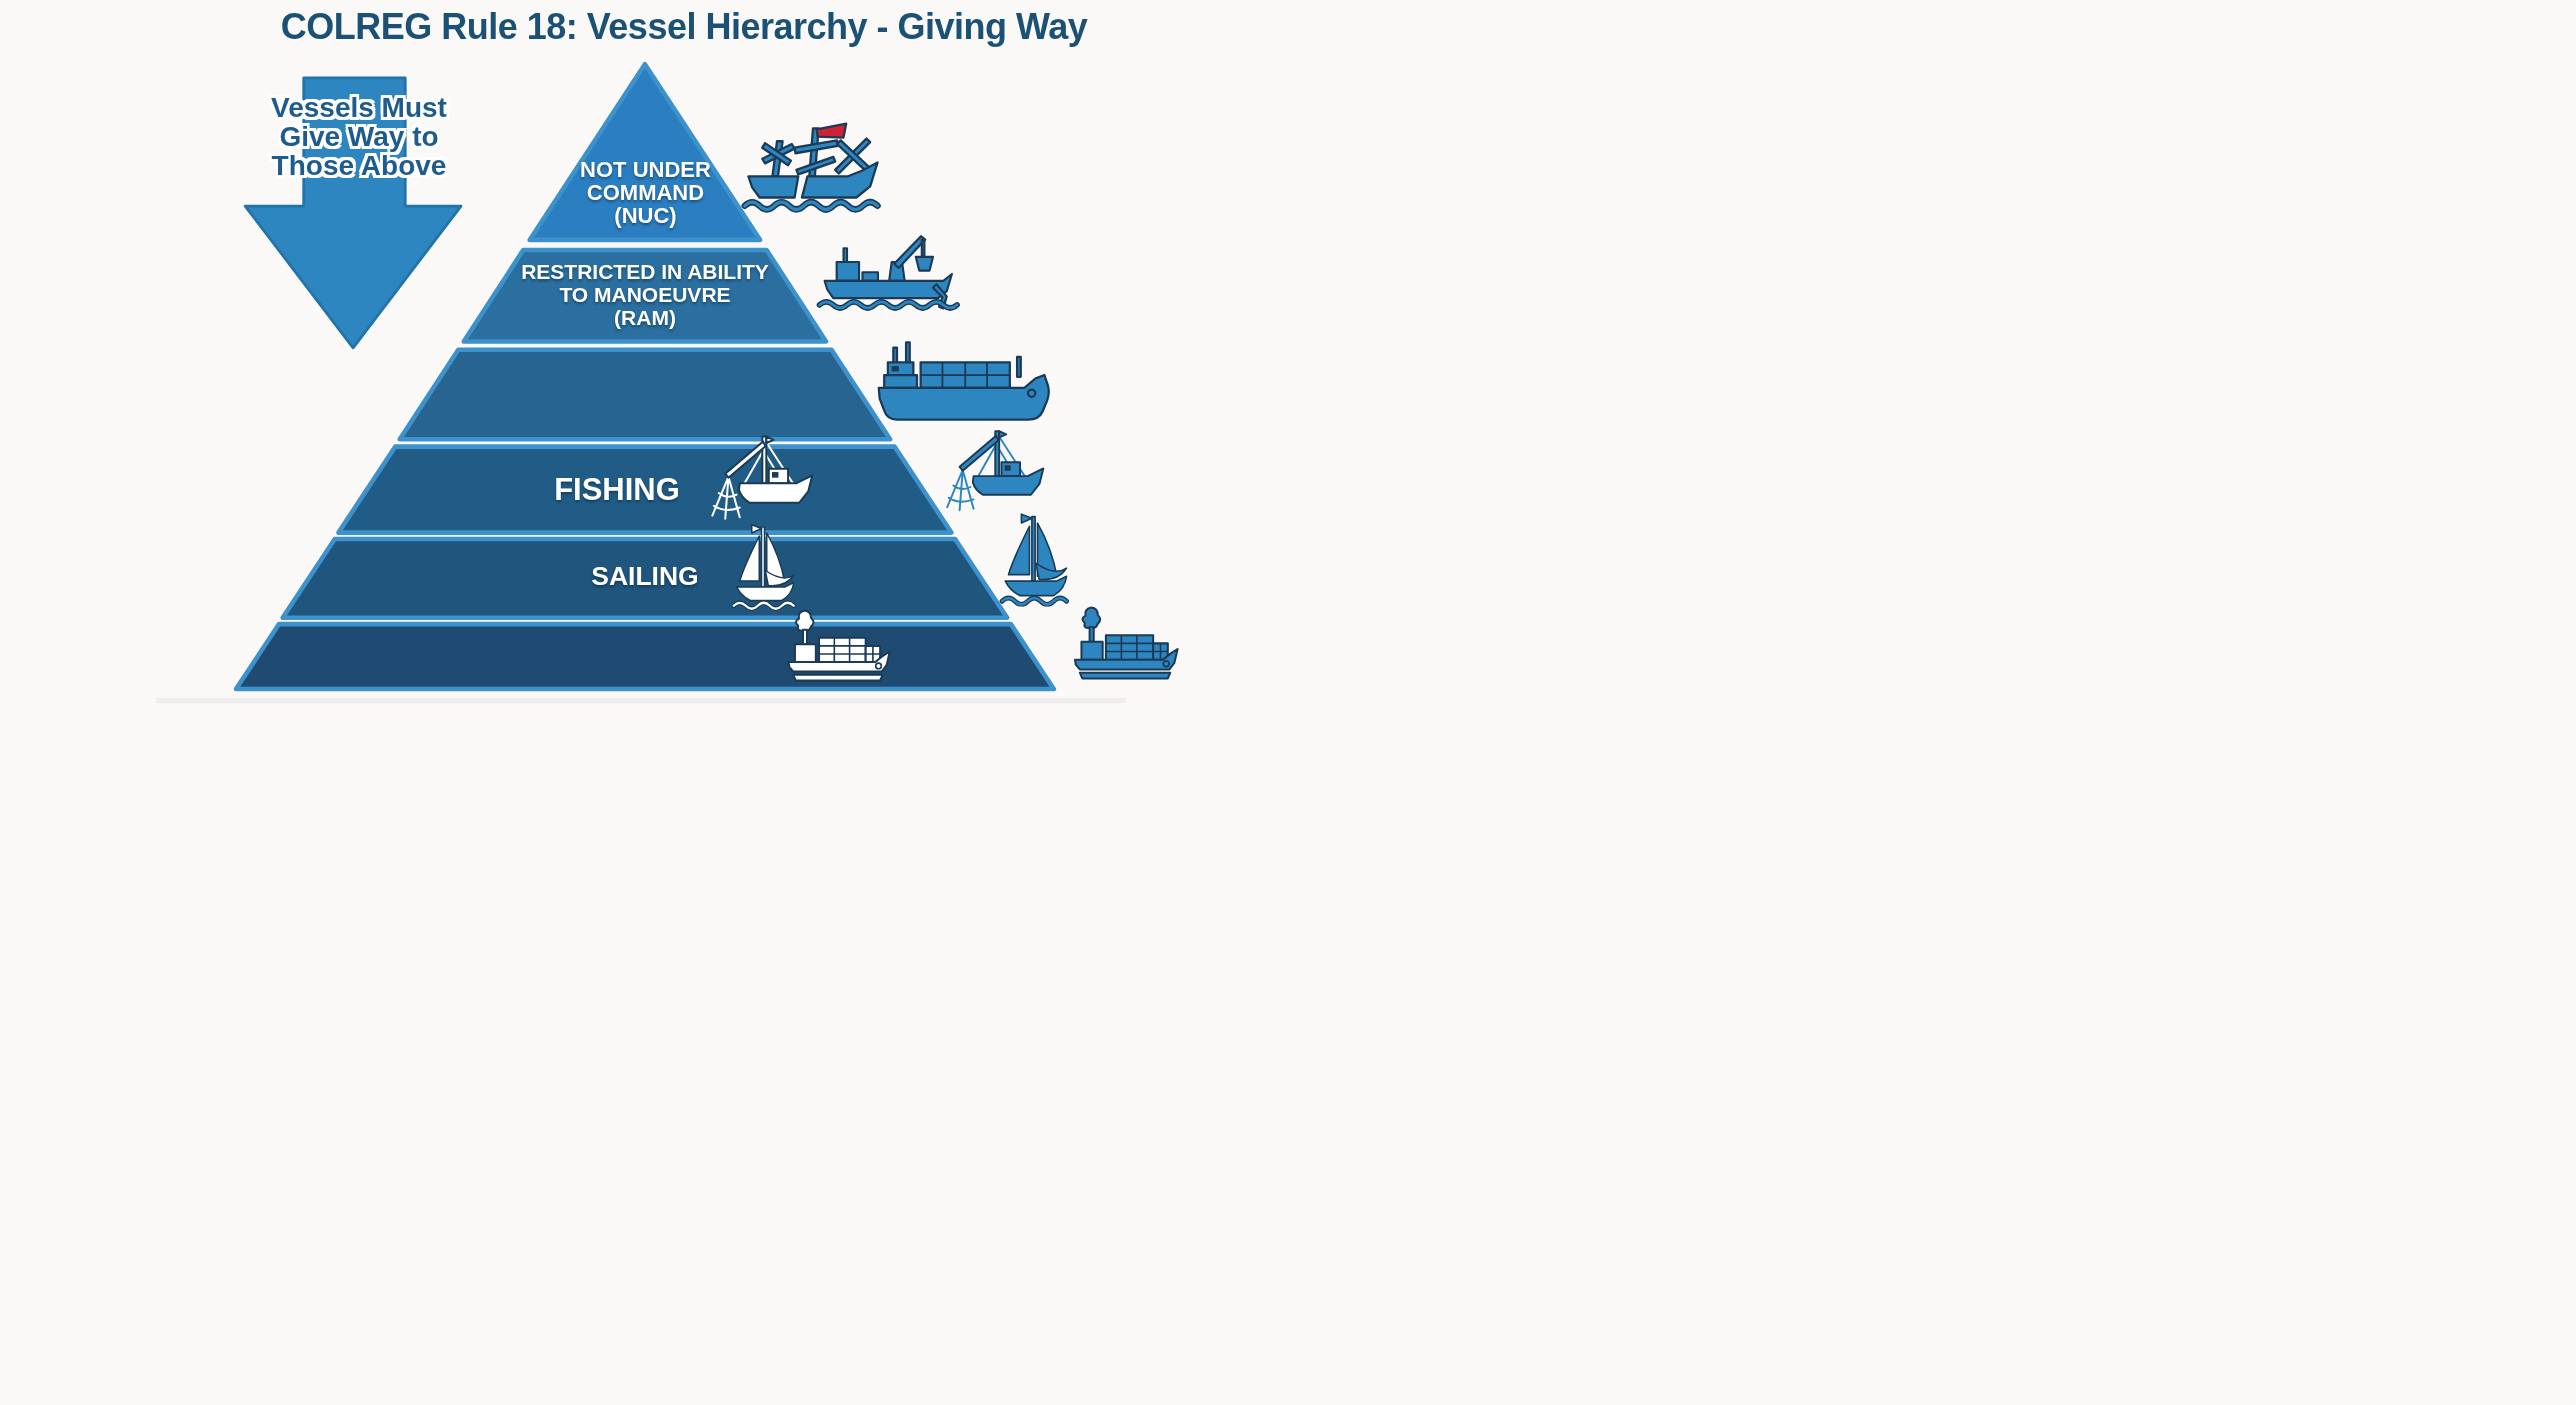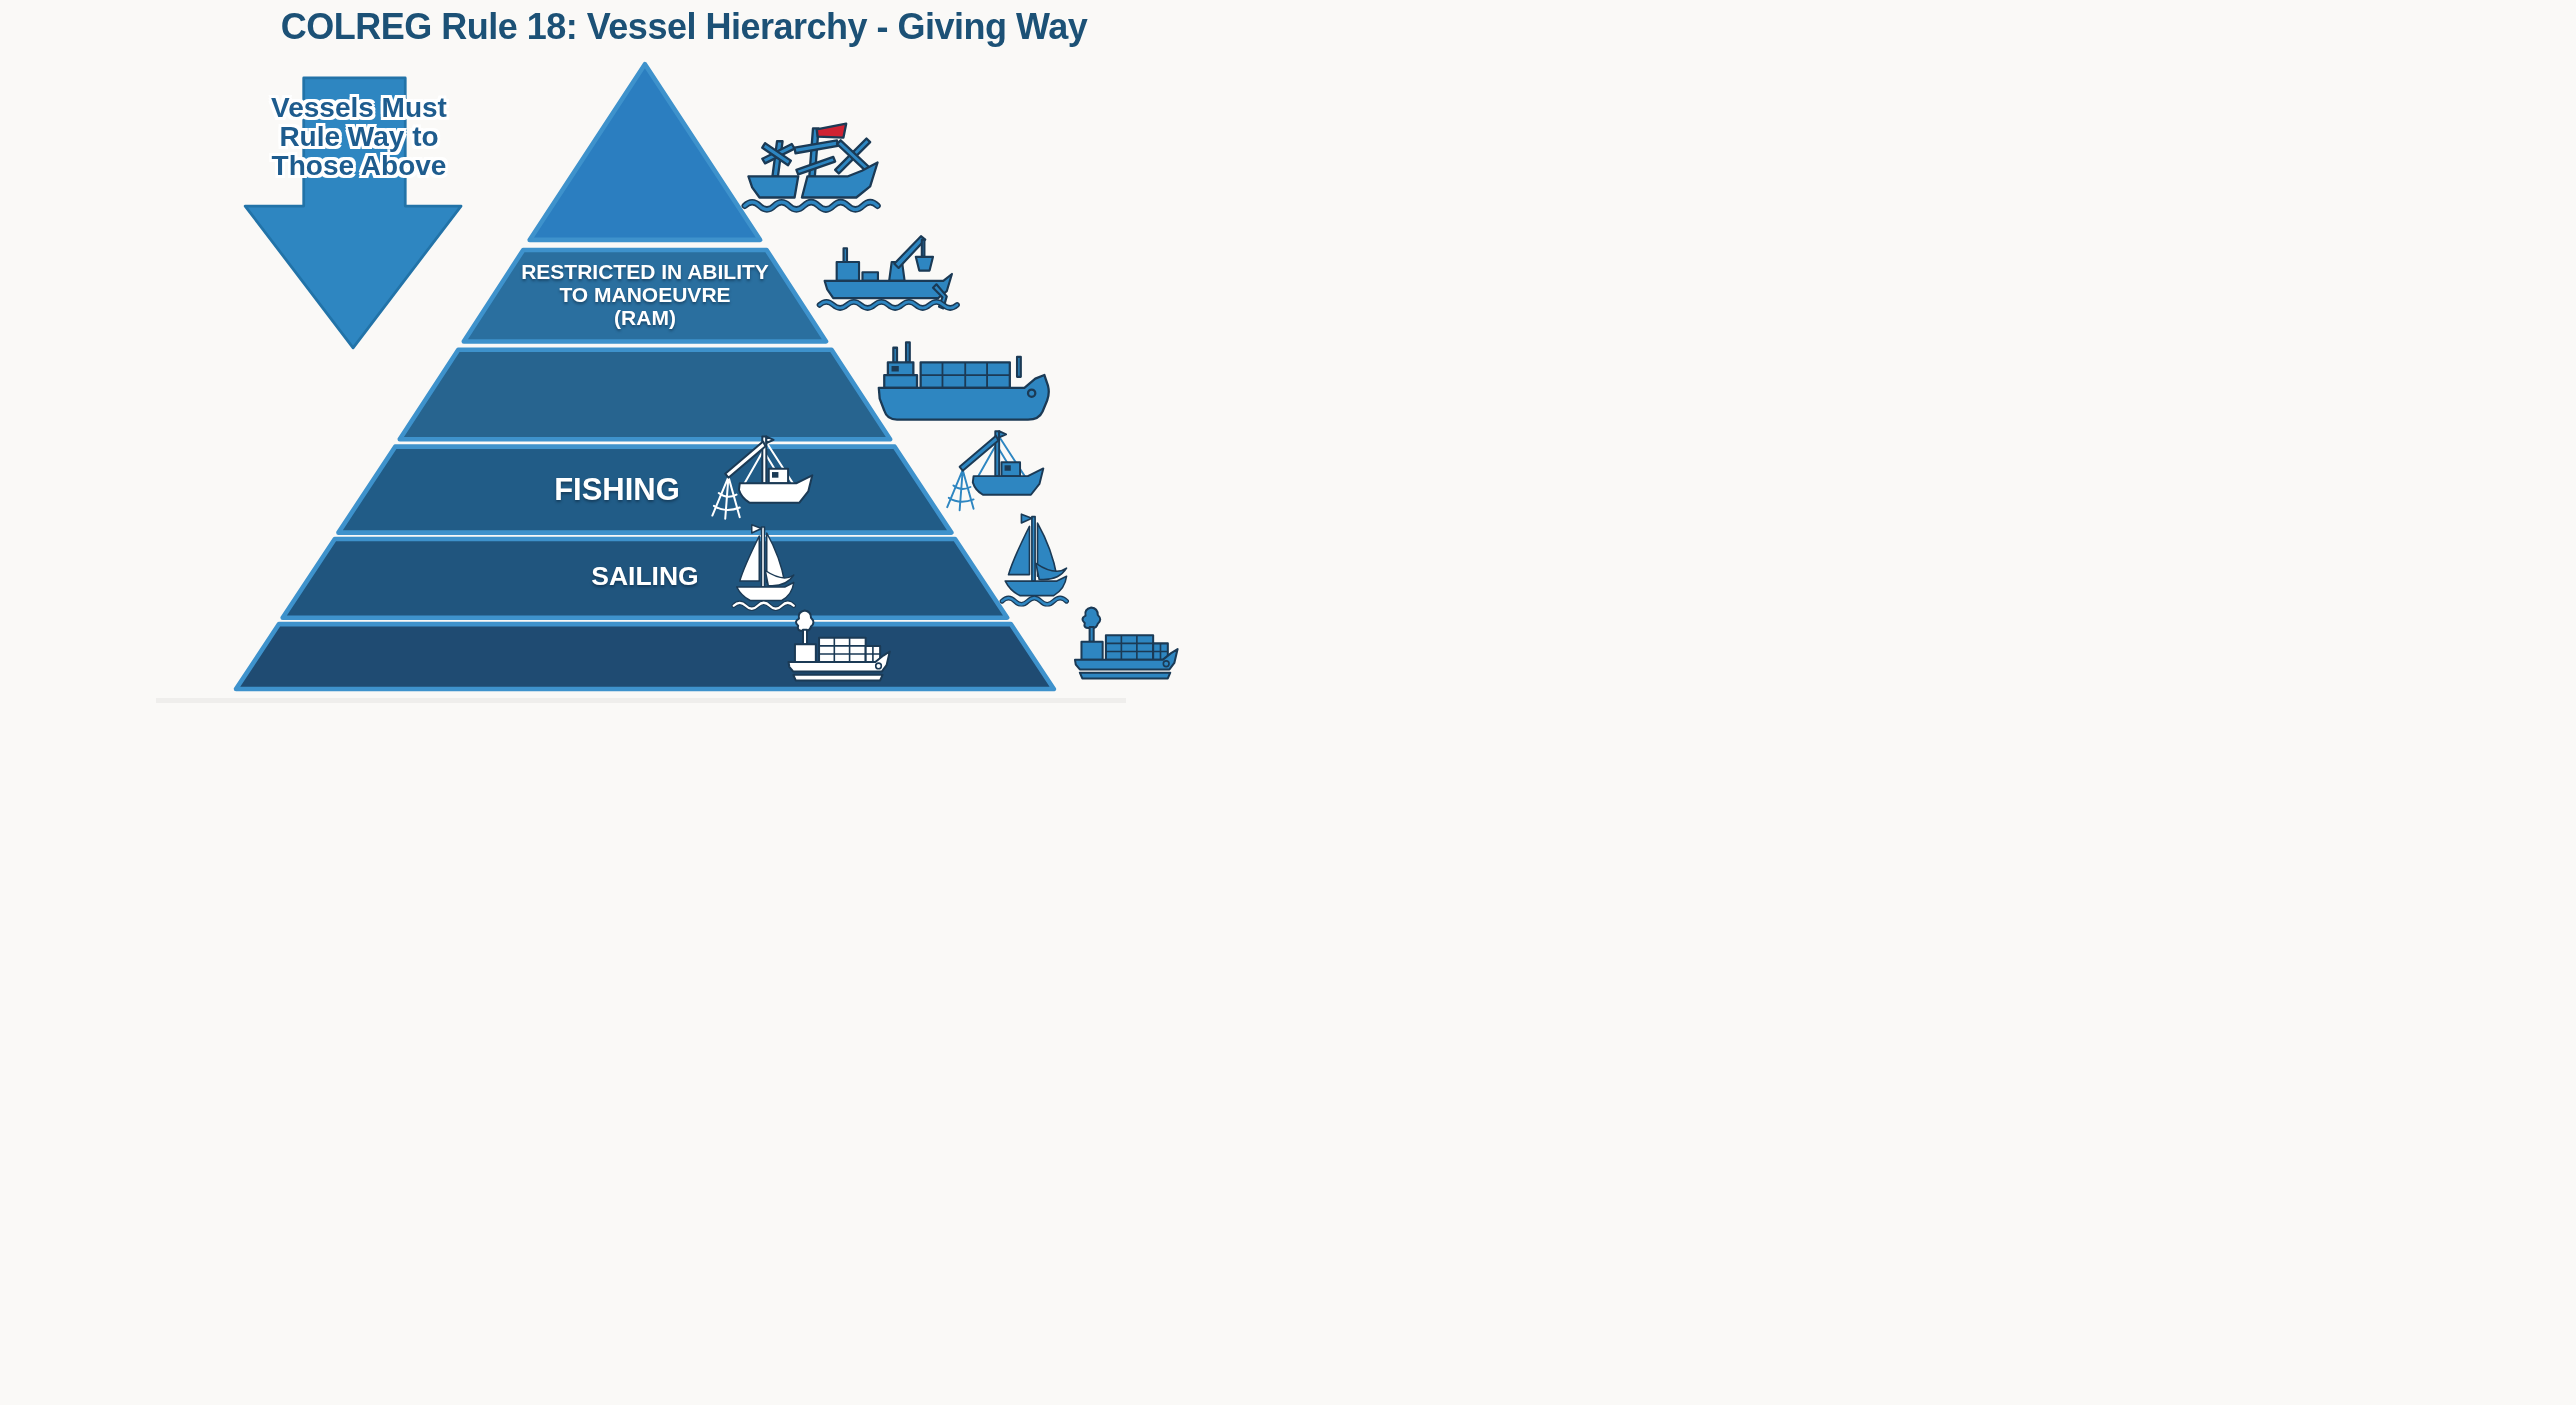--- a/index.html
+++ b/index.html
@@ -139,24 +139,29 @@
     <polygon points="501,382 909,382 973,480 437,480" stroke="#3e92cc" stroke-width="5" stroke-linejoin="round" fill="#27648f"></polygon>
     <polygon points="432,488 978,488 1040,582 370,582" stroke="#3e92cc" stroke-width="5" stroke-linejoin="round" fill="#215c87"></polygon>
     <polygon points="366,589 1044,589 1101,675 309,675" stroke="#3e92cc" stroke-width="5" stroke-linejoin="round" fill="#20557e"></polygon>
     <polygon points="305,682 1105,682 1152,753 258,753" stroke="#3e92cc" stroke-width="5" stroke-linejoin="round" fill="#1f4b72"></polygon>
   </svg>
 
   <div class="title">COLREG Rule 18: Vessel Hierarchy - Giving Way</div>
 
   <div class="arrow-label">
     <span>Vessels Must</span>
-    <span>Rule Way to</span>
+    <span>Give Way to</span>
     <span>Those Above</span>
   </div>
 
+  <div class="band-label lbl-nuc">
+    <span>NOT UNDER</span>
+    <span>COMMAND</span>
+    <span>(NUC)</span>
+  </div>
   <div class="band-label lbl-ram">
     <span>RESTRICTED IN ABILITY</span>
     <span>TO MANOEUVRE</span>
     <span>(RAM)</span>
   </div>
   <div class="band-label lbl-fish">
     <span>FISHING</span>
   </div>
   <div class="band-label lbl-sail">
     <span>SAILING</span>

